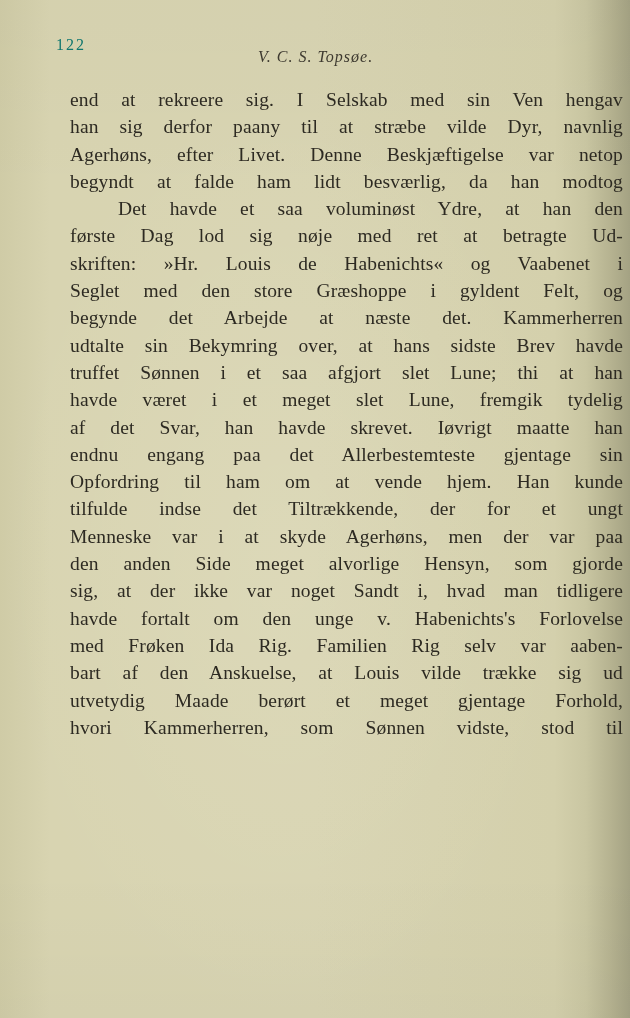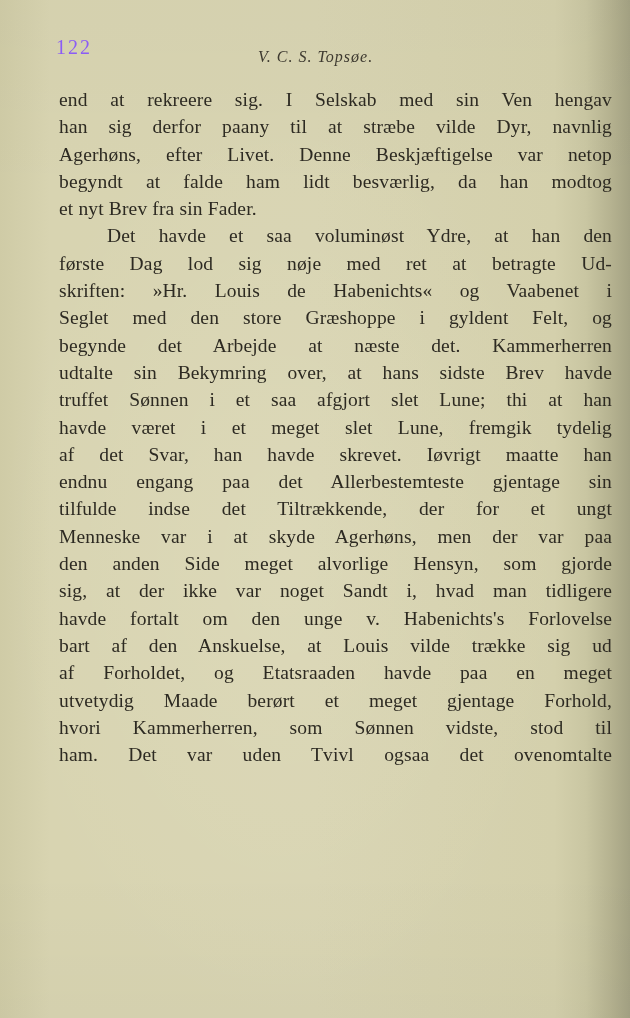--- a/index.html
+++ b/index.html
@@ -26,37 +26,37 @@
       position: absolute;
       top: 36px;
       left: 0;
       width: 630px;
       height: 24px;
     }
     .page-number {
       position: absolute;
       left: 56px;
       top: 0;
-      font-size: 20px;
+      font-size: 16px;
       letter-spacing: 2px;
-      color: #8b5cf6;
+      color: #0f766e;
     }
     .running-title {
       position: absolute;
       left: 258px;
       top: 12px;
       font-size: 16px;
       font-style: italic;
       letter-spacing: 1px;
       color: #3e3a30;
     }
     .text-block {
       position: absolute;
       top: 86px;
-      left: 59px;
+      left: 70px;
       width: 553px;
     }
     .line {
       height: 27.3px;
       line-height: 27.3px;
       font-size: 19.5px;
       white-space: nowrap;
       text-align: justify;
       text-align-last: justify;
       letter-spacing: 0.15px;
@@ -76,34 +76,33 @@
 <div class="running-head">
   <span class="page-number">122</span>
   <span class="running-title">V. C. S. Topsøe.</span>
 </div>
 
 <div class="text-block">
   <div class="line">end at rekreere sig.  I Selskab med sin Ven hengav</div>
   <div class="line">han sig derfor paany til at stræbe vilde Dyr, navnlig</div>
   <div class="line">Agerhøns, efter Livet.  Denne Beskjæftigelse var netop</div>
   <div class="line">begyndt at falde ham lidt besværlig, da han modtog</div>
-  <div class="line last">et nyt Brev fra sin Fader.</div>
   <div class="line indent">Det havde et saa voluminøst Ydre, at han den</div>
   <div class="line">første Dag lod sig nøje med ret at betragte Ud-</div>
   <div class="line">skriften:  »Hr. Louis de Habenichts«  og Vaabenet i</div>
   <div class="line">Seglet med den store Græshoppe i gyldent Felt, og</div>
   <div class="line">begynde det Arbejde at næste det.  Kammerherren</div>
   <div class="line">udtalte sin Bekymring over, at hans sidste Brev havde</div>
   <div class="line">truffet Sønnen i et saa afgjort slet Lune;  thi at han</div>
   <div class="line">havde været i et meget slet Lune, fremgik tydelig</div>
   <div class="line">af det Svar, han havde skrevet.  Iøvrigt maatte han</div>
   <div class="line">endnu engang paa det Allerbestemteste gjentage sin</div>
+  <div class="line">Opfordring til ham om at vende hjem.  Han kunde</div>
   <div class="line">tilfulde indse det Tiltrækkende, der for et ungt</div>
   <div class="line">Menneske var i at skyde Agerhøns, men der var paa</div>
   <div class="line">den anden Side meget alvorlige Hensyn, som gjorde</div>
   <div class="line">sig, at der ikke var noget Sandt i, hvad man tidligere</div>
   <div class="line">havde fortalt om den unge v. Habenichts's Forlovelse</div>
+  <div class="line">med Frøken Ida Rig.  Familien Rig selv var aaben-</div>
   <div class="line">bart af den Anskuelse, at Louis vilde trække sig ud</div>
-  <div class="line">af Forholdet, og Etatsraaden havde paa en meget</div>
   <div class="line">utvetydig Maade berørt et meget gjentage Forhold,</div>
   <div class="line">hvori Kammerherren, som Sønnen vidste, stod til</div>
-  <div class="line">ham.  Det var uden Tvivl ogsaa det ovenomtalte</div>
 </div>
 
 </body></html>

